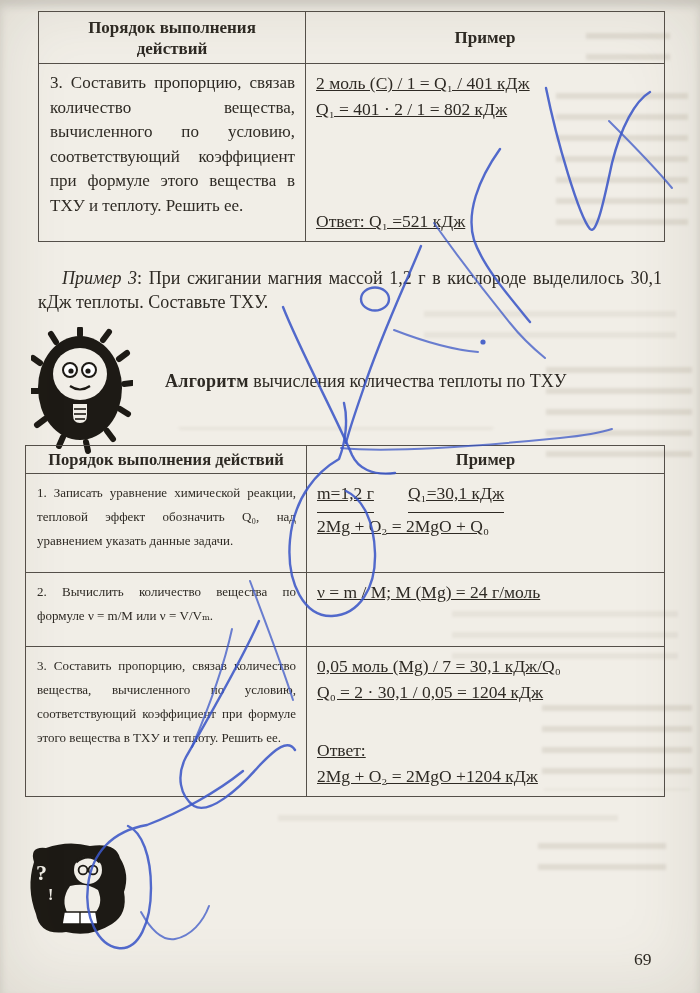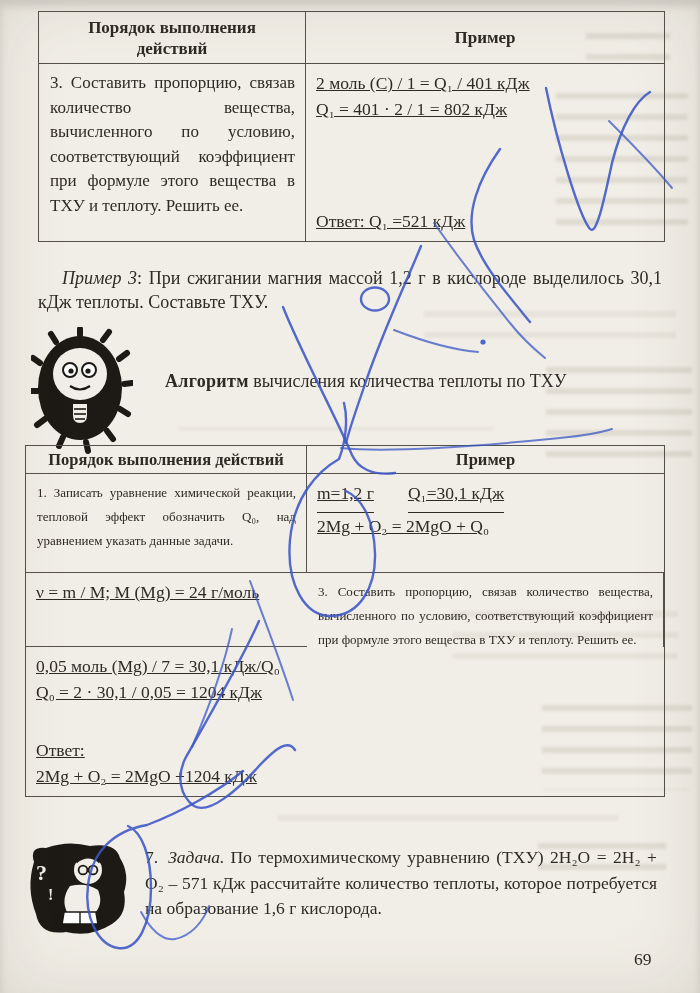--- a/index.html
+++ b/index.html
@@ -134,20 +134,23 @@
       <p>1. Записать уравнение химической реакции, тепловой эффект обозначить Q₀, над уравнением указать данные задачи.</p>
     </div>
     <div class="cell h exc">
       <div class="given">
         <span>m=1,2 г</span>
         <span>Q₁=30,1 кДж</span>
       </div>
       <div class="frm">2Mg + O₂ = 2MgO + Q₀</div>
     </div>
 
+    <div class="cell v h step">
+      <p>2. Вычислить количество вещества по формуле ν = m/M или ν = V/Vₘ.</p>
+    </div>
     <div class="cell h exc">
       <div class="frm">ν = m / M; M (Mg) = 24 г/моль</div>
     </div>
 
     <div class="cell v step">
       <p>3. Составить пропорцию, связав количество вещества, вычисленного по условию, соответствующий коэффициент при формуле этого вещества в ТХУ и теплоту. Решить ее.</p>
     </div>
     <div class="cell exc">
       <div class="frm">0,05 моль (Mg) / 7 = 30,1 кДж/Q₀</div>
       <div class="frm">Q₀ = 2 · 30,1 / 0,05 = 1204 кДж</div>
@@ -162,21 +165,20 @@
     <path d="M50,22 Q62,12 74,22" stroke="#1d1a15" stroke-width="3" fill="none"></path>
     <circle cx="57" cy="30" r="4.4" fill="none" stroke="#1d1a15" stroke-width="1.8"></circle>
     <circle cx="67" cy="30" r="4.4" fill="none" stroke="#1d1a15" stroke-width="1.8"></circle>
     <path d="M44,46 Q60,42 72,50 Q78,64 68,74 Q52,82 42,74 Q34,60 44,46 Z" fill="#f1eee7"></path>
     <path d="M38,72 L70,72 L72,84 L36,84 Z" fill="#ffffff" stroke="#1d1a15" stroke-width="1.6"></path>
     <line x1="54" y1="72" x2="54" y2="84" stroke="#1d1a15" stroke-width="1.4"></line>
     <text x="10" y="40" fill="#f1eee7" font-size="22" font-weight="bold" font-family="'Liberation Serif','DejaVu Serif',serif">?</text>
     <text x="22" y="60" fill="#f1eee7" font-size="16" font-weight="bold" font-family="'Liberation Serif','DejaVu Serif',serif">!</text>
   </svg>
 
-  <p class="para task"><span class="num">7.</span><span class="it">Задача.</span><span>По термохимическому уравнению (ТХУ) 2H₂O = 2H₂ + O₂ – 571 кДж рассчитайте количество теплоты, которое потребуется на образование 1,6 г кислорода.</span></p>
 
   <div class="pageno">69</div>
 
   <svg class="pen" width="700" height="993" viewBox="0 0 700 993">
 
     <path d="M546,88 C557,142 579,216 590,229 C597,236 605,195 612,163 C621,127 635,101 650,92"></path>
     <path class="thin" d="M609,121 C631,143 653,165 672,188"></path>
 
     <path d="M500,149 C478,180 466,213 474,240 C483,266 507,294 530,322"></path>
     <path class="thin" d="M434,223 C456,254 484,291 510,323 C521,337 534,349 545,358"></path>

